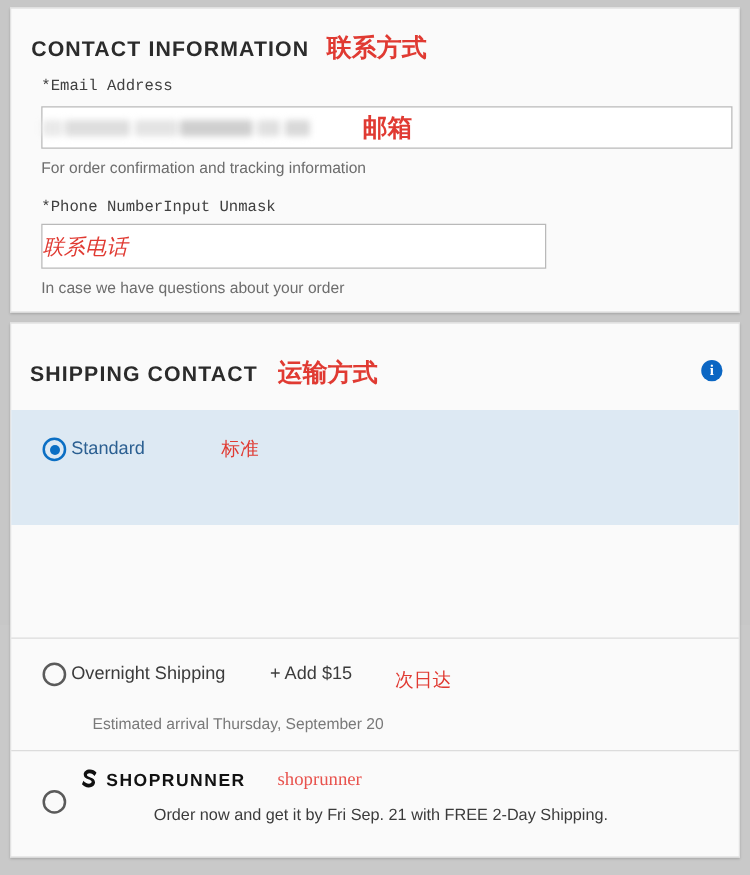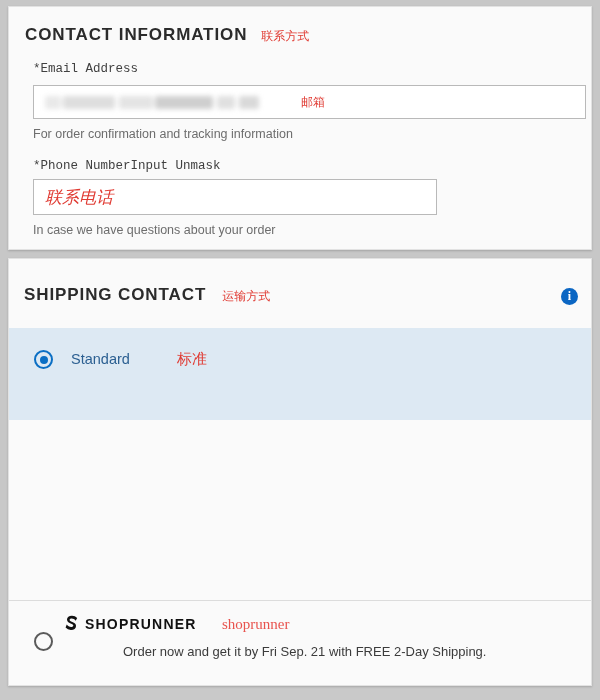--- a/index.html
+++ b/index.html
@@ -44,22 +44,23 @@
   }
   .section-title {
     font-size: 17px;
     font-weight: bold;
     letter-spacing: 0.9px;
     color: #2b2b2b;
     white-space: nowrap;
   }
   .cn {
     color: #e03a32;
-    font-size: 12px;
-    white-space: nowrap;
+    font-size: 20px;
+    white-space: nowrap;
+    font-weight: bold;
   }
 
   
   .field-label {
     position: absolute;
     font-size: 12.5px;
     color: #404040;
     white-space: nowrap;
     font-family: Liberation Mono, monospace;
   }
@@ -69,21 +70,20 @@
     color: #6d6d6d;
     white-space: nowrap;
   }
   .text-input {
     position: absolute;
     background: #ffffff;
     border: 1px solid #b9b9b9;
     box-sizing: border-box;
     display: flex;
     align-items: center;
-    padding-left: 11px;
   }
   #email-input  { left: 24px; top: 78px;  width: 553px; height: 34px; }
   #phone-input  { left: 24px; top: 172px; width: 404px; height: 36px; }
 
   
   .redacted {
     position: relative;
     width: 214px;
     height: 13px;
     filter: blur(2.6px);
@@ -146,21 +146,21 @@
     content: "";
     position: absolute;
     left: 3.5px; top: 3.5px;
     width: 8px; height: 8px;
     border-radius: 50%;
     background: #0b6fc4;
   }
 
   .opt-name {
     position: absolute;
-    left: 62px;
+    left: 48px;
     font-size: 14.5px;
     color: #3b3b3b;
     white-space: nowrap;
   }
   .opt-name.hl { color: #2b5f91; }
   .opt-price {
     position: absolute;
     font-size: 14.5px;
     color: #3b3b3b;
     white-space: nowrap;
@@ -262,20 +262,27 @@
 
   <div id="info-icon">i</div>
 
   <div class="ship-row selected" style="left:9px; top:328px; height:92px;">
     <div class="radio on" style="top:22px;"></div>
     <div class="opt-name hl" style="top:23px;">Standard</div>
     <div class="row-cn" style="left:168px; top:22px;">标准</div>
   </div>
 
 
+  <div class="ship-row divided" style="left:9px; top:510px; height:90px;">
+    <div class="radio" style="top:19px;"></div>
+    <div class="opt-name" style="top:20px;">Overnight Shipping</div>
+    <div class="opt-price" style="left:207px; top:20px;">+ Add $15</div>
+    <div class="row-cn" style="left:307px; top:24px;">次日达</div>
+    <div class="opt-eta" style="top:61px;">Estimated arrival Thursday, September 20</div>
+  </div>
 
   <div class="ship-row divided" style="left:9px; top:600px; height:85px;">
     <div class="radio" style="top:31px;"></div>
   </div>
 
   <div id="sr-logo">
     <span class="sr-mark">
       <svg viewBox="0 0 24 24" width="19" height="19" aria-hidden="true">
         <path d="M19.2 5.2a8.6 8.6 0 0 0-6.9-3.1c-3.3 0-6 2.1-6 4.9 0 2.5 1.9 3.9 4.6 4.9
                  2.4.9 3.4 1.5 3.4 2.6 0 1.1-1.1 1.9-2.7 1.9-2.3 0-4.3-1.3-5.6-3l-1.5 3.6

